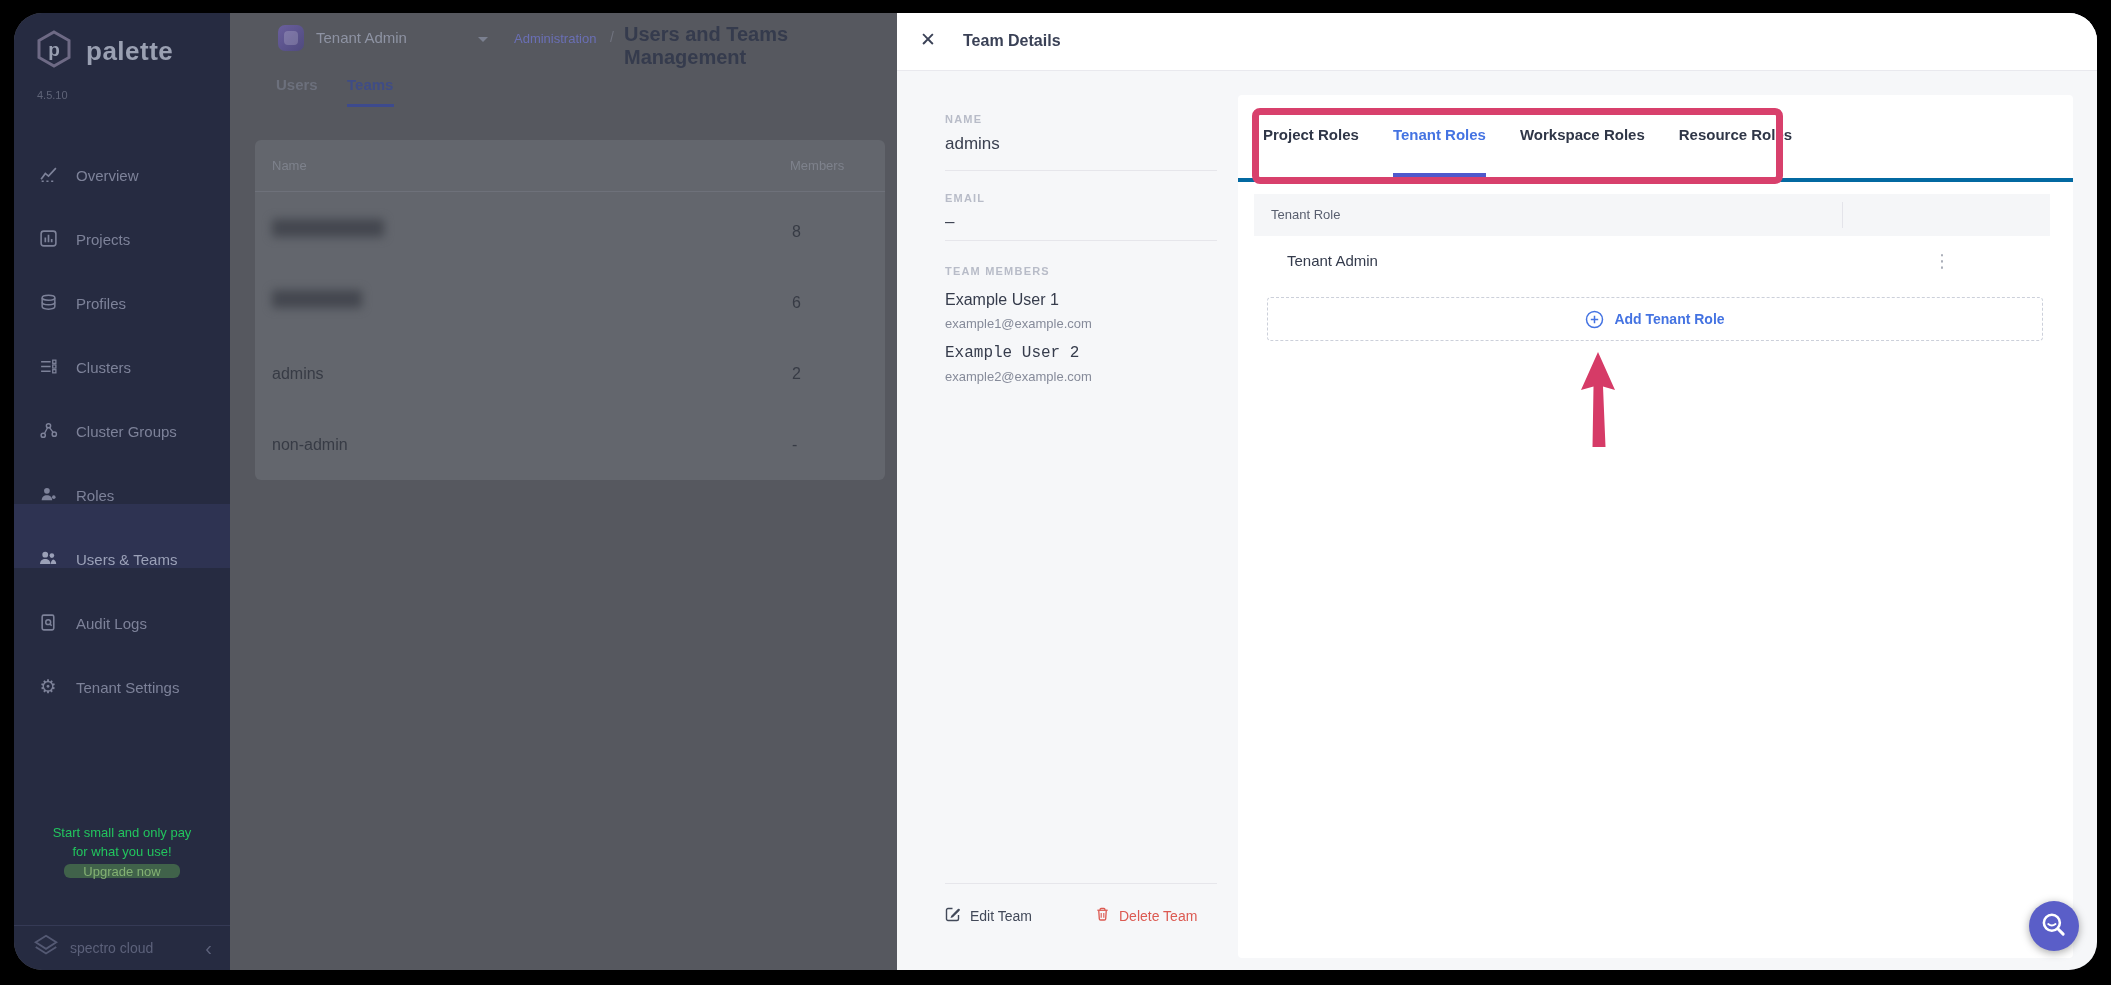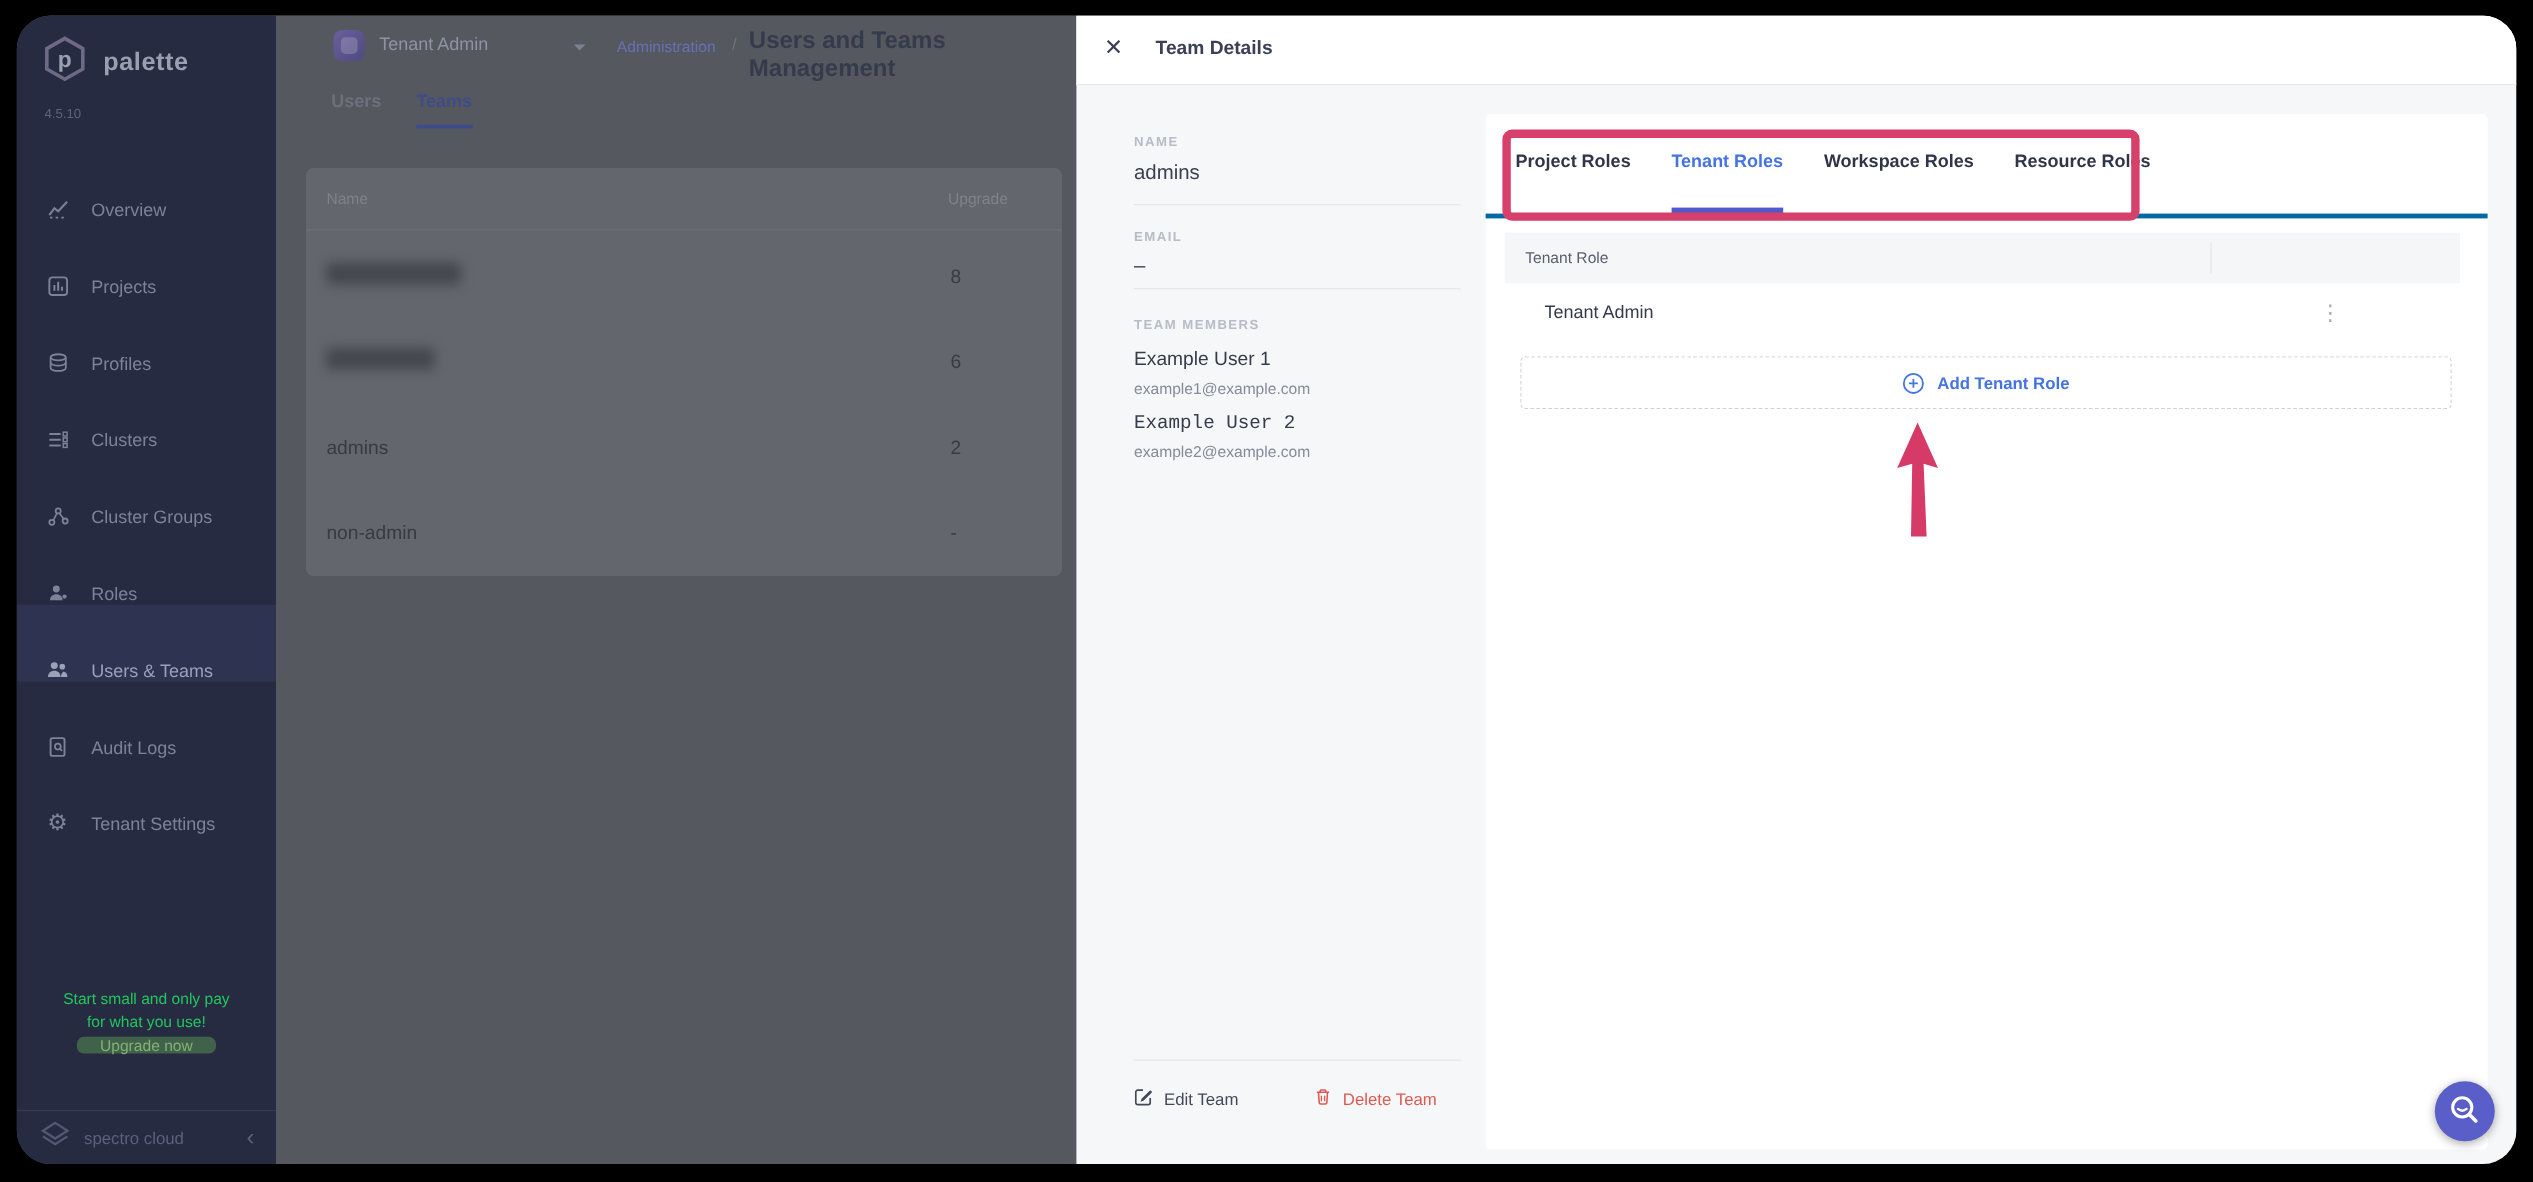--- a/index.html
+++ b/index.html
@@ -2,21 +2,21 @@
 <html><head>
 <meta charset="utf-8">
 <style>
   * { margin:0; padding:0; box-sizing:border-box; }
   html,body { width:2111px; height:985px; background:#000; font-family:"Liberation Sans", sans-serif; }
   #window { position:absolute; left:14px; top:13px; width:2083px; height:957px; border-radius:28px; overflow:hidden; background:#56585f; }
 
   
   #sidebar { position:absolute; left:0; top:0; width:216px; height:957px; background:#262b41; }
   .logo-row { position:absolute; left:20px; top:16px; display:flex; align-items:center; gap:12px; }
-  .logo-text { font-size:21px; font-weight:bold; color:#9aa0b2; letter-spacing:.5px; }
+  .logo-text { font-size:26px; font-weight:bold; color:#9aa0b2; letter-spacing:.5px; }
   .version { position:absolute; left:23px; top:76px; font-size:11px; color:#5f6478; }
   .nav { position:absolute; left:0; top:107px; width:216px; }
   .nav-item { height:64px; display:flex; align-items:flex-end; padding-left:24px; color:#7d8299; cursor:pointer; }
   .nav-item.active { background:#2e3352; color:#9ba1b8; }
   .nav-item .ic { width:20px; height:20px; display:flex; align-items:center; justify-content:center; }
   .nav-item .lbl { margin-left:18px; font-size:15px; }
   .promo { position:absolute; left:0; top:810px; width:216px; text-align:center; font-size:13px; line-height:19px; color:#22c55e; }
   .upgrade { position:absolute; left:50px; top:851px; width:116px; height:14px; background:#40624a; border:none; border-radius:6px; color:#83b173; font-size:13px; font-family:inherit; cursor:pointer; }
   .sb-footer { position:absolute; left:0; top:912px; width:216px; height:45px; border-top:1px solid #353a55; display:flex; align-items:center; padding:0 18px; gap:10px; }
   .brand-text { font-size:14px; color:#5c617a; flex:1; }
@@ -205,21 +205,21 @@
     <div class="bc-section">Administration</div>
     <div class="bc-sep">/</div>
     <div class="bc-page">Users and Teams Management</div>
 
     <div class="mtab users">Users</div>
     <div class="mtab teams">Teams</div>
     <div class="mtab-underline"></div>
 
     <div class="table-card">
       <div class="th name">Name</div>
-      <div class="th members">Upgrade</div>
+      <div class="th members">Members</div>
       <div class="th-div"></div>
 
       <div>
         <div class="blur-bar" style="top:79px; width:112px;"></div>
         <div class="trow-val" style="top:83px;">8</div>
       </div>
       <div>
         <div class="blur-bar" style="top:150px; width:90px;"></div>
         <div class="trow-val" style="top:154px;">6</div>
       </div>

